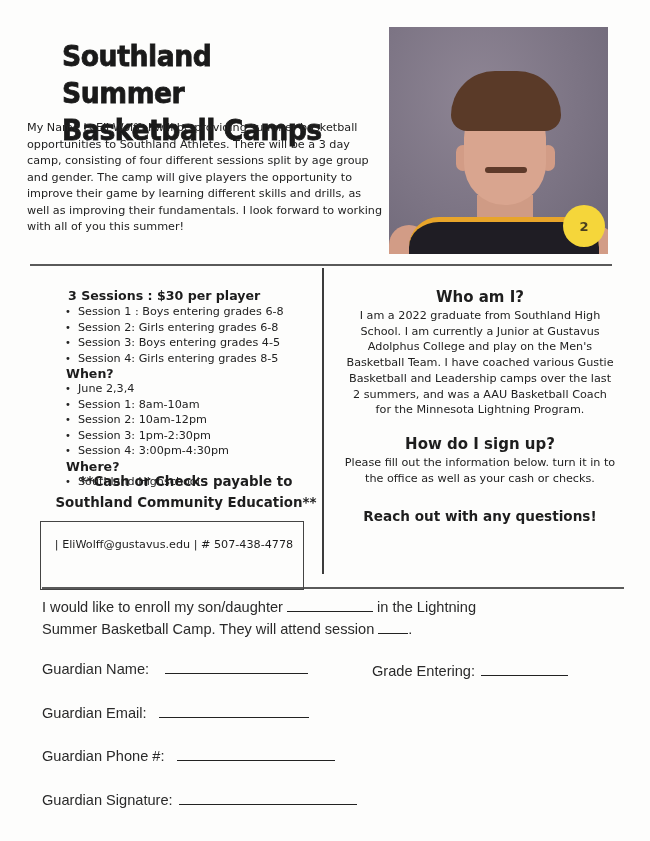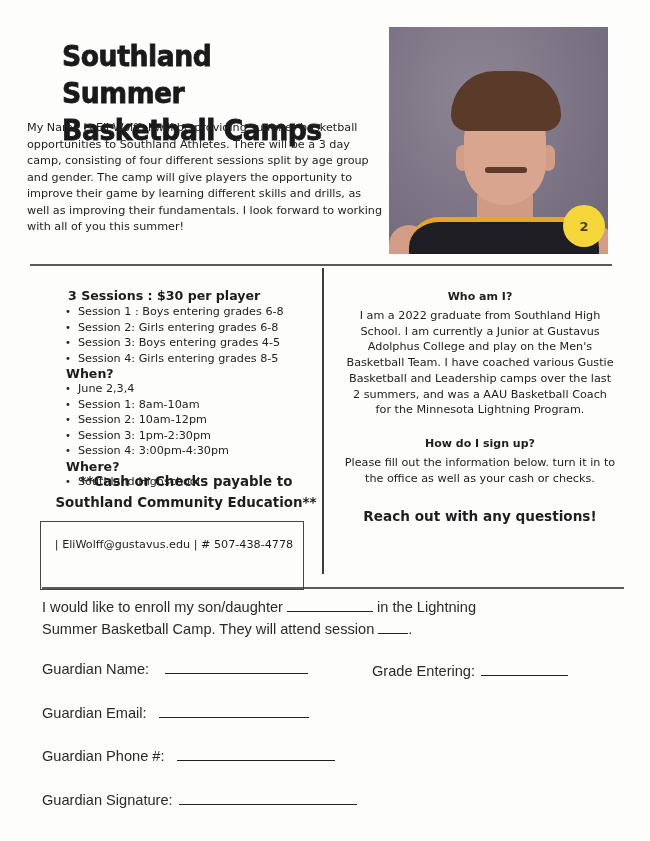--- a/index.html
+++ b/index.html
@@ -69,21 +69,21 @@
       position: absolute; left: 36px; top: 471px; width: 300px; text-align: center;
       font-weight: bold; font-size: 13.4px; line-height: 21px; color: #1e1e1e;
     }
     .contact-box {
       position: absolute; left: 40px; top: 521px; width: 264px; height: 69px;
       border: 1.2px solid #444; text-align: center;
       font-size: 11.2px; line-height: 19px; padding-top: 13px; padding-left: 10px; padding-right: 6px;
     }
 
     .right-col { position: absolute; left: 330px; top: 286px; width: 300px; text-align: center; }
-    .h-right { font-weight: bold; font-size: 11px; line-height: 22px; color: #1e1e1e; }
+    .h-right { font-weight: bold; font-size: 15px; line-height: 22px; color: #1e1e1e; }
     .p-right { font-size: 11.2px; line-height: 15.7px; color: #222; }
     .signup-block { position: absolute; left: 330px; top: 433px; width: 300px; text-align: center; }
     .reach { position: absolute; left: 330px; top: 508px; width: 300px; text-align: center; font-weight: bold; font-size: 13.6px; color: #1e1e1e; }
 
     .form { position: absolute; left: 42px; top: 596px; width: 590px; font-size: 14.6px; color: #2a2a2a; font-family: "Liberation Sans", sans-serif; }
     .enroll { line-height: 22px; }
     .blank { display: inline-block; border-bottom: 1.3px solid #222; vertical-align: baseline; height: 12px; }
     .field { position: absolute; font-size: 14.6px; font-family: "Liberation Sans", sans-serif; color: #2a2a2a; white-space: nowrap; }
     .field .line { display: inline-block; border-bottom: 1.3px solid #222; height: 12px; margin-left: 6px; }
   </style>

